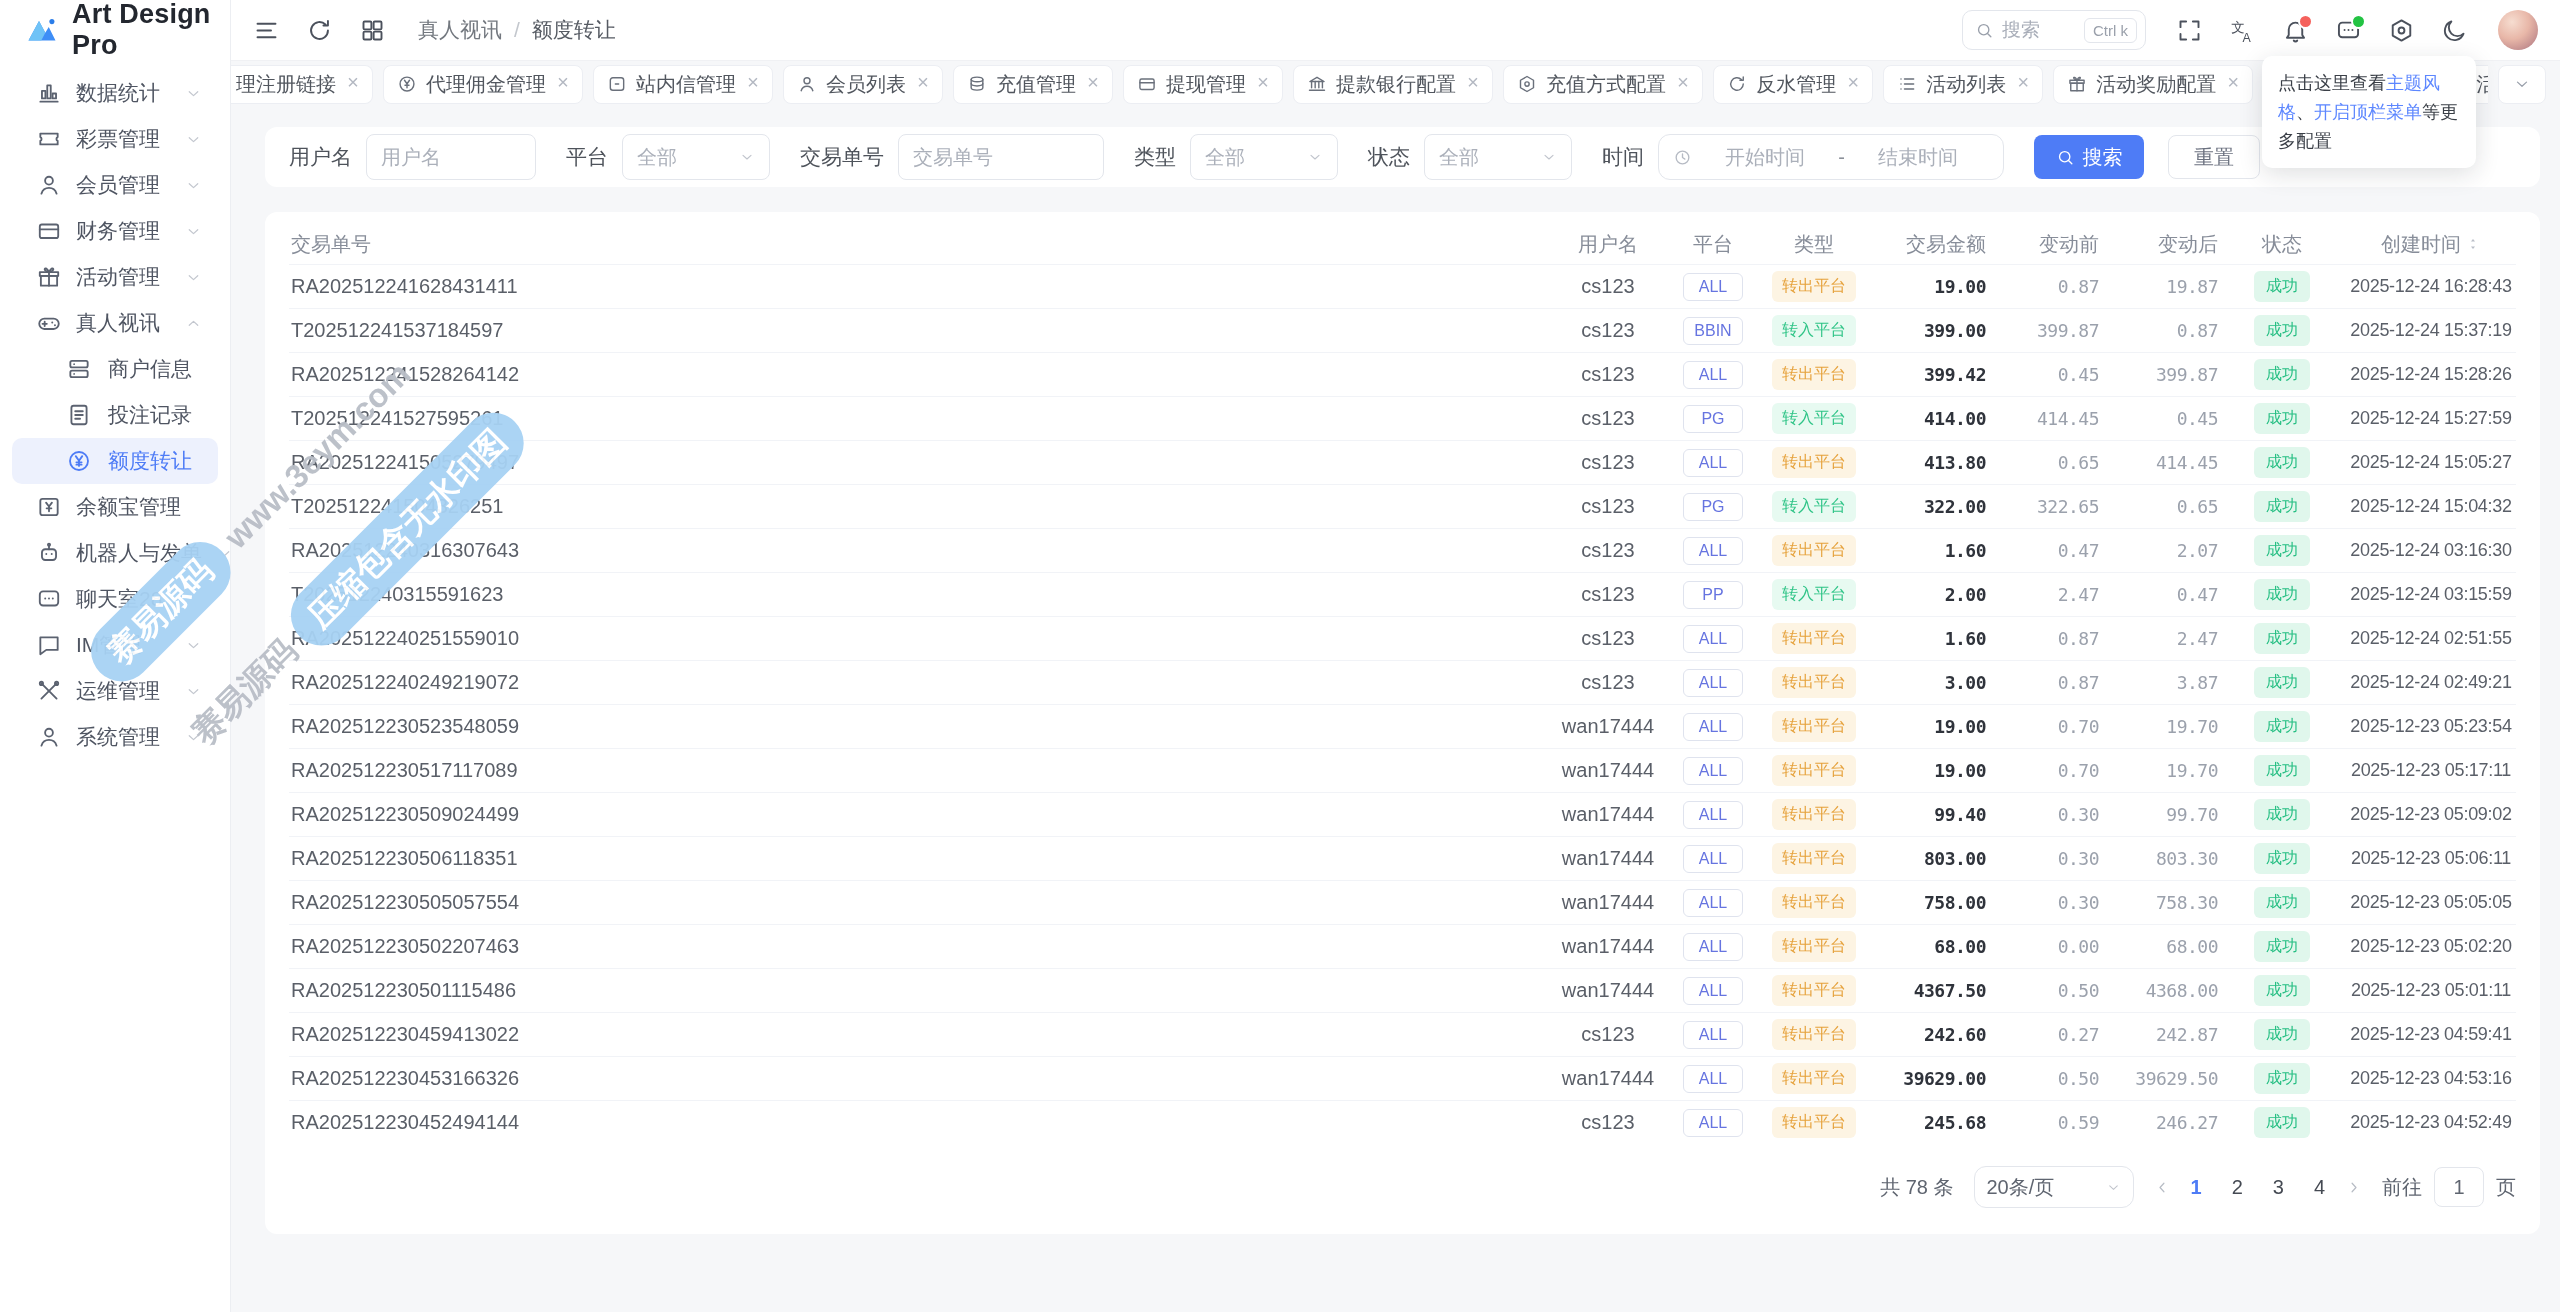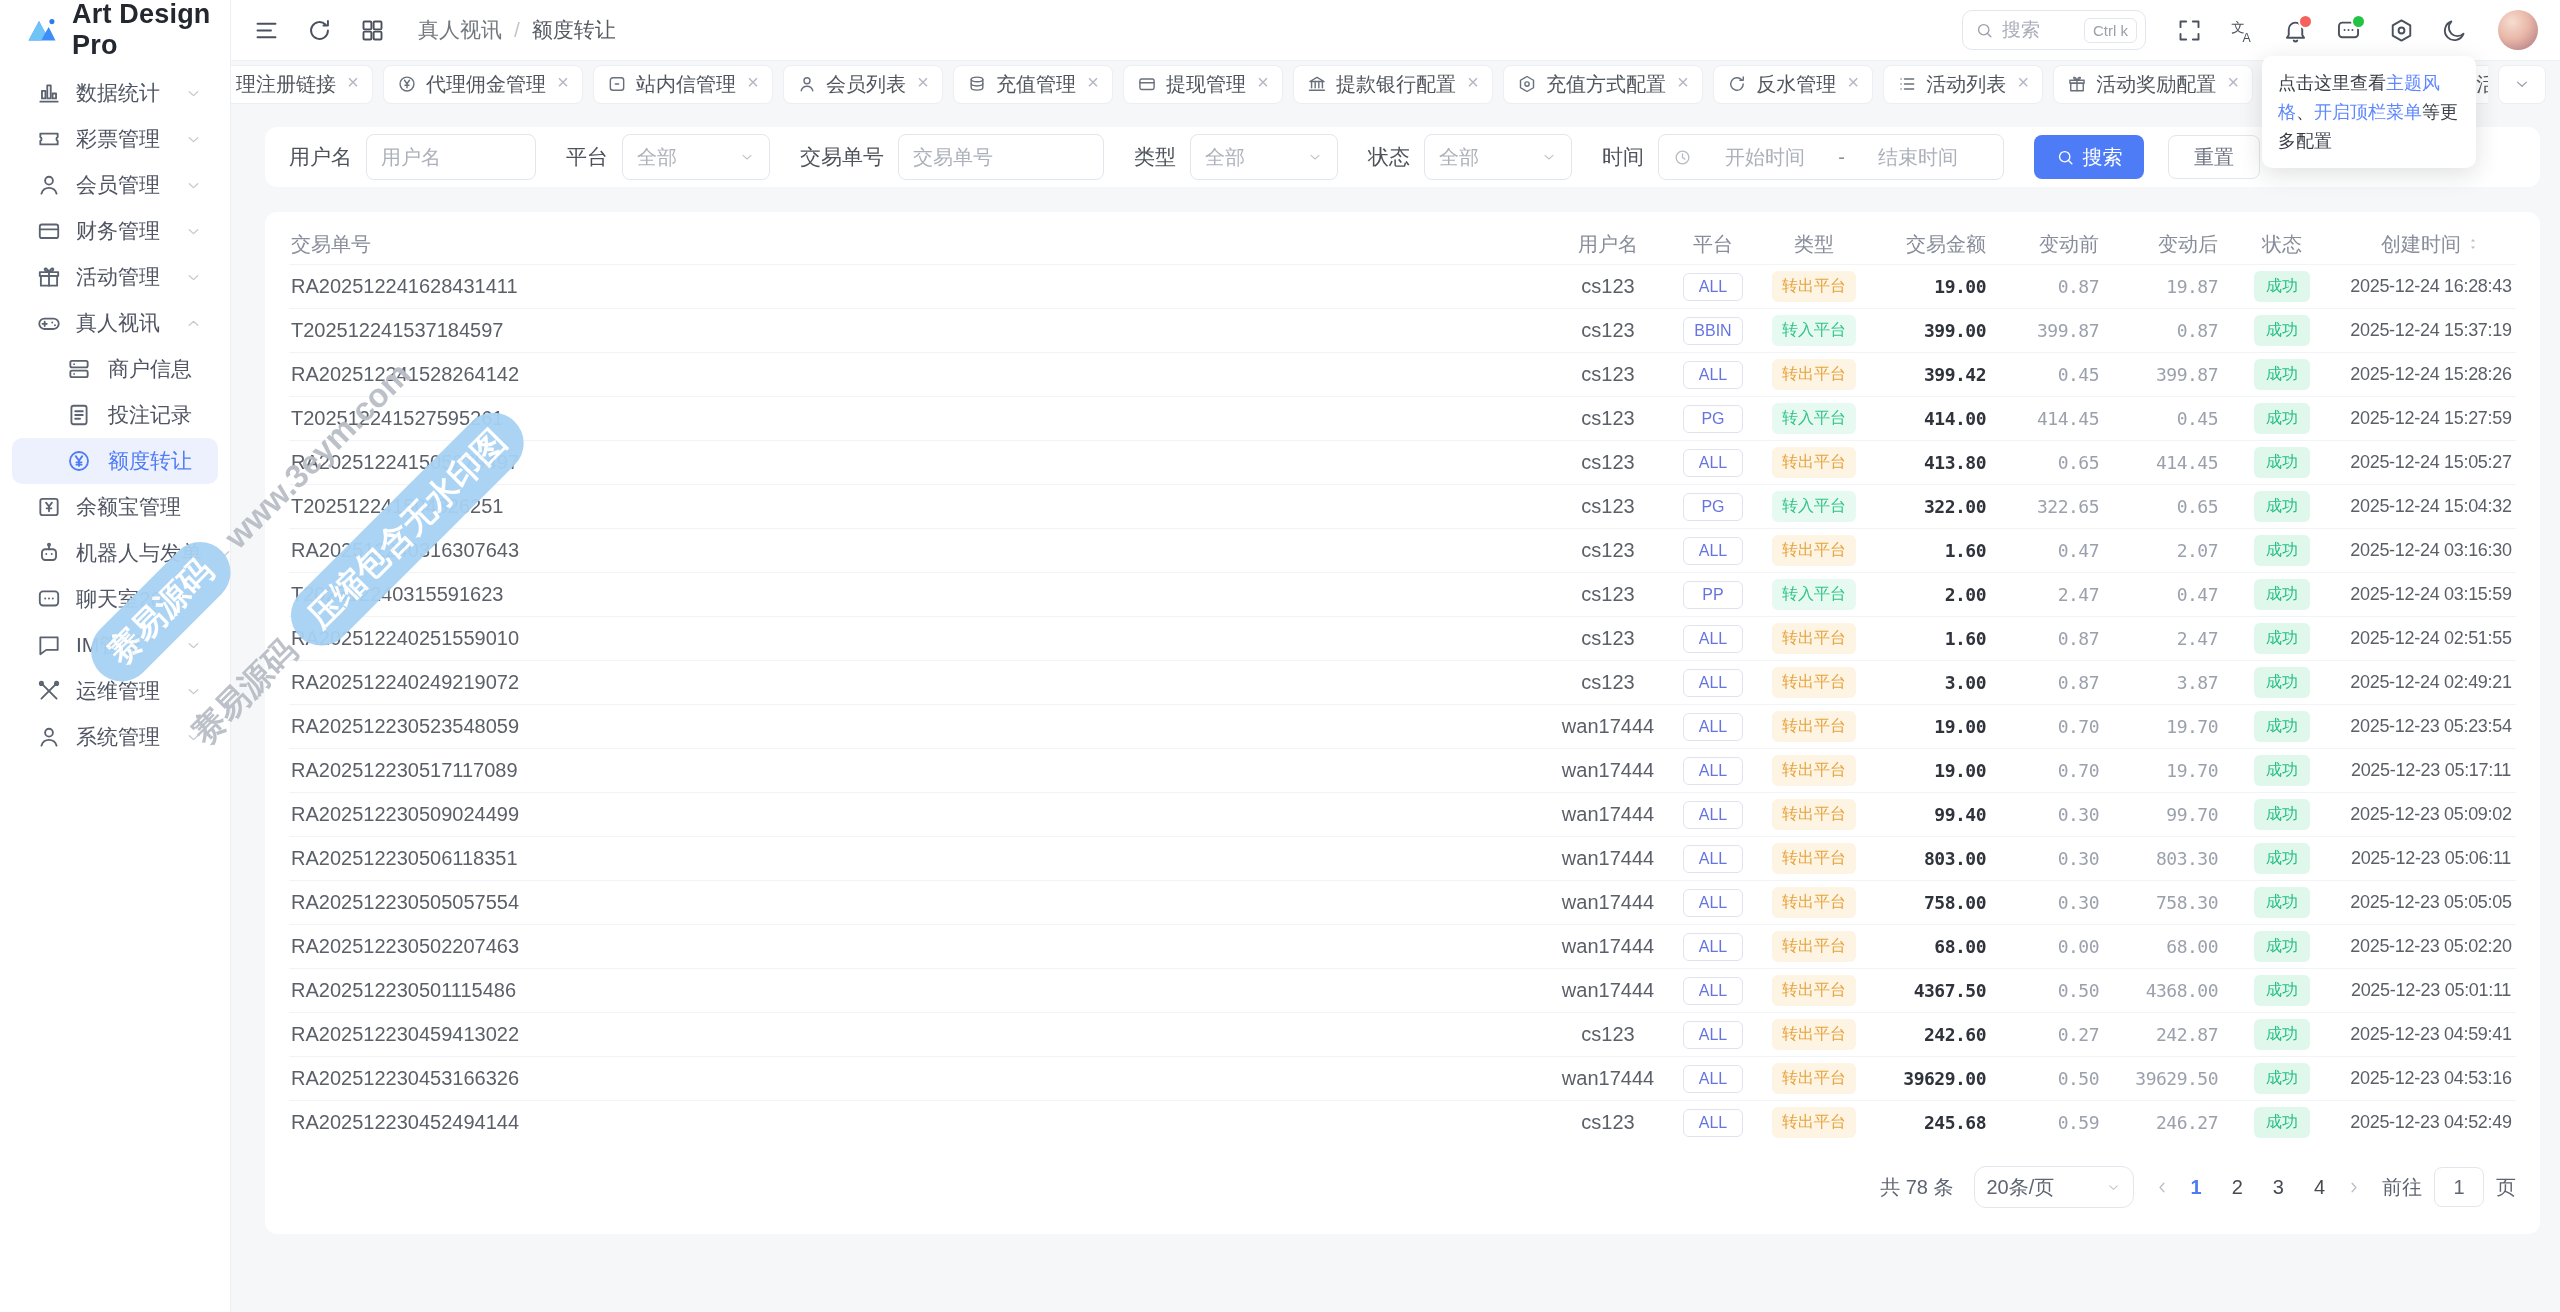--- a/index.html
+++ b/index.html
@@ -65,21 +65,21 @@
   .f-label{font-size:21px;color:#4e535b;white-space:nowrap;}
   .f-input,.f-select,.f-range{height:44px;border:1.5px solid #e3e6ec;border-radius:8px;background:#fff;
                display:flex;align-items:center;padding:0 14px;font-size:20px;color:#abb0ba;cursor:text;}
   .f-select{cursor:pointer;justify-content:space-between;}
   .f-select .icon{font-size:16px;color:#c0c4cc;margin-left:14px;}
   .w-user{width:140px;}
   .w-plat{width:118px;}
   .w-txn{width:176px;}
   .w-type{width:118px;}
   .w-status{width:118px;}
-  .f-range{width:316px;gap:2px;cursor:pointer;}
+  .f-range{width:316px;gap:2px;cursor:pointer;border-radius:12px;}
   .f-range .icon{font-size:19px;color:#b6bbc4;}
   .f-range .ph{color:#abb0ba;}
   .f-range .ph.start{flex:1;text-align:center;}
   .f-range .sep{color:#8b9099;}
   .f-range .ph.end{flex:1;text-align:center;}
   .btn{height:44px;border-radius:8px;display:flex;align-items:center;justify-content:center;
        font-size:20px;cursor:pointer;border:none;gap:8px;}
   .btn-search{background:#4e7cf6;color:#fff;width:110px;}
   .btn-search .icon{font-size:19px;color:#fff;}
   .btn-reset{background:#fff;color:#6c7280;border:1.5px solid #e3e6ec;width:92px;margin-left:-6px;}

